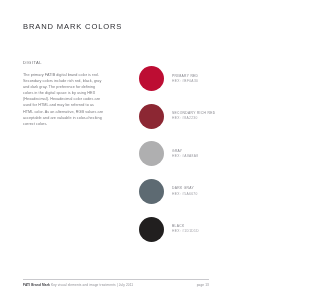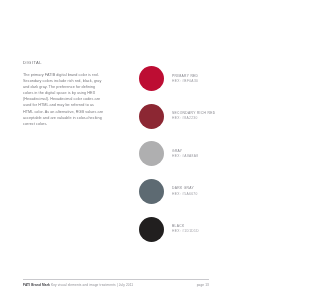--- a/index.html
+++ b/index.html
@@ -128,20 +128,21 @@
     letter-spacing: 0.12px;
     color: #8d8d93;
     white-space: nowrap;
   }
 </style>
 </head>
 <body>
 
 <div class="page">
 
+  <div class="page-title">BRAND MARK COLORS</div>
 
   <div class="text-col">
     <div class="section-label">DIGITAL</div>
     <p class="body-copy">The primary FATIB digital brand color is red. Secondary colors include rich red, black, gray and dark gray. The preference for defining colors in the digital space is by using HEX (Hexadecimal). Hexadecimal color codes are used for HTML and may be referred to as HTML color. As an alternative, RGB values are acceptable and are valuable in color-checking correct colors.</p>
   </div>
 
   <div class="swatch-col">
 
     <div class="swatch-row">
       <div class="swatch-dot" style="background: rgb(189, 13, 51);"></div>

